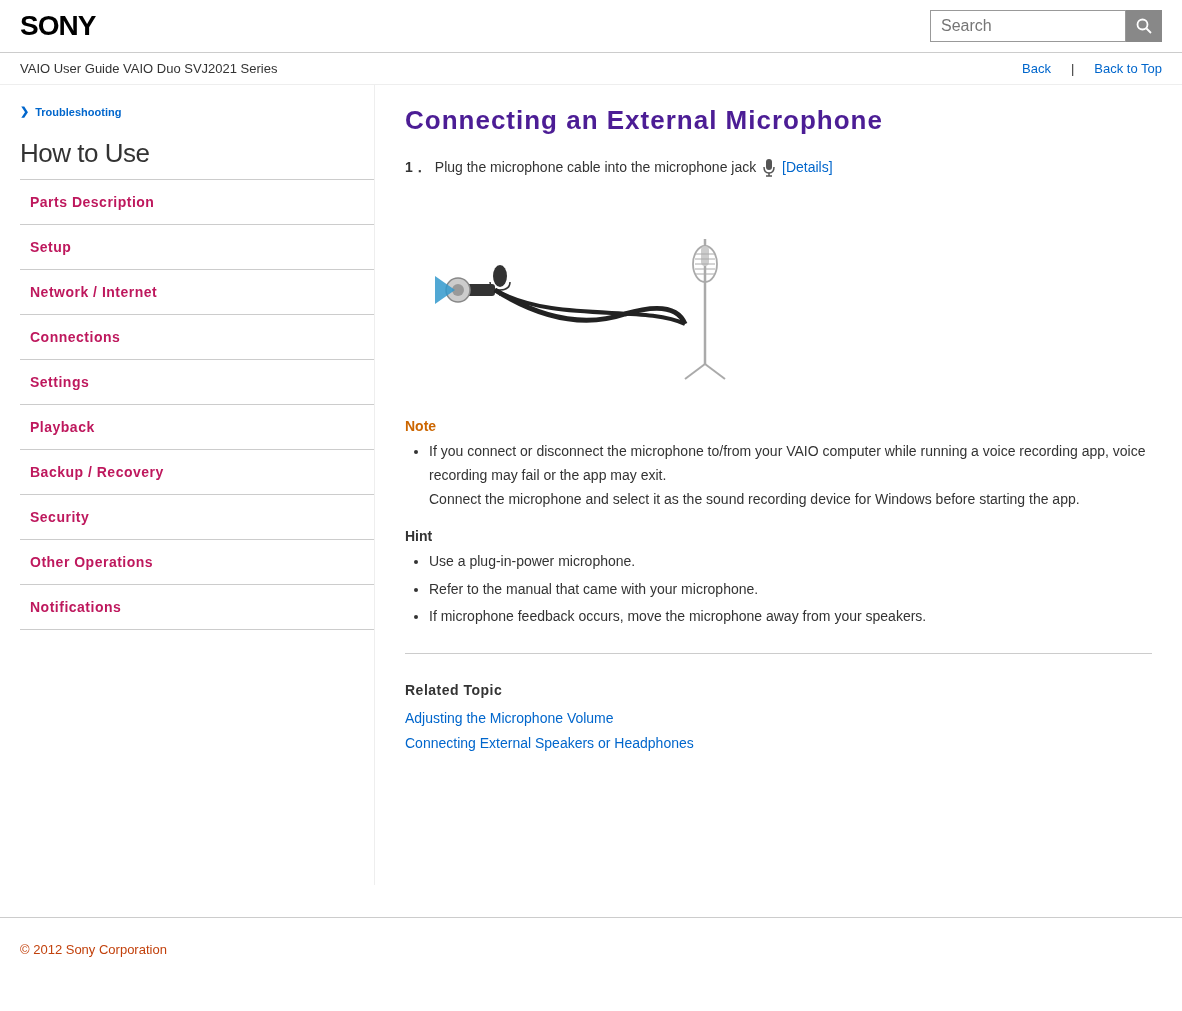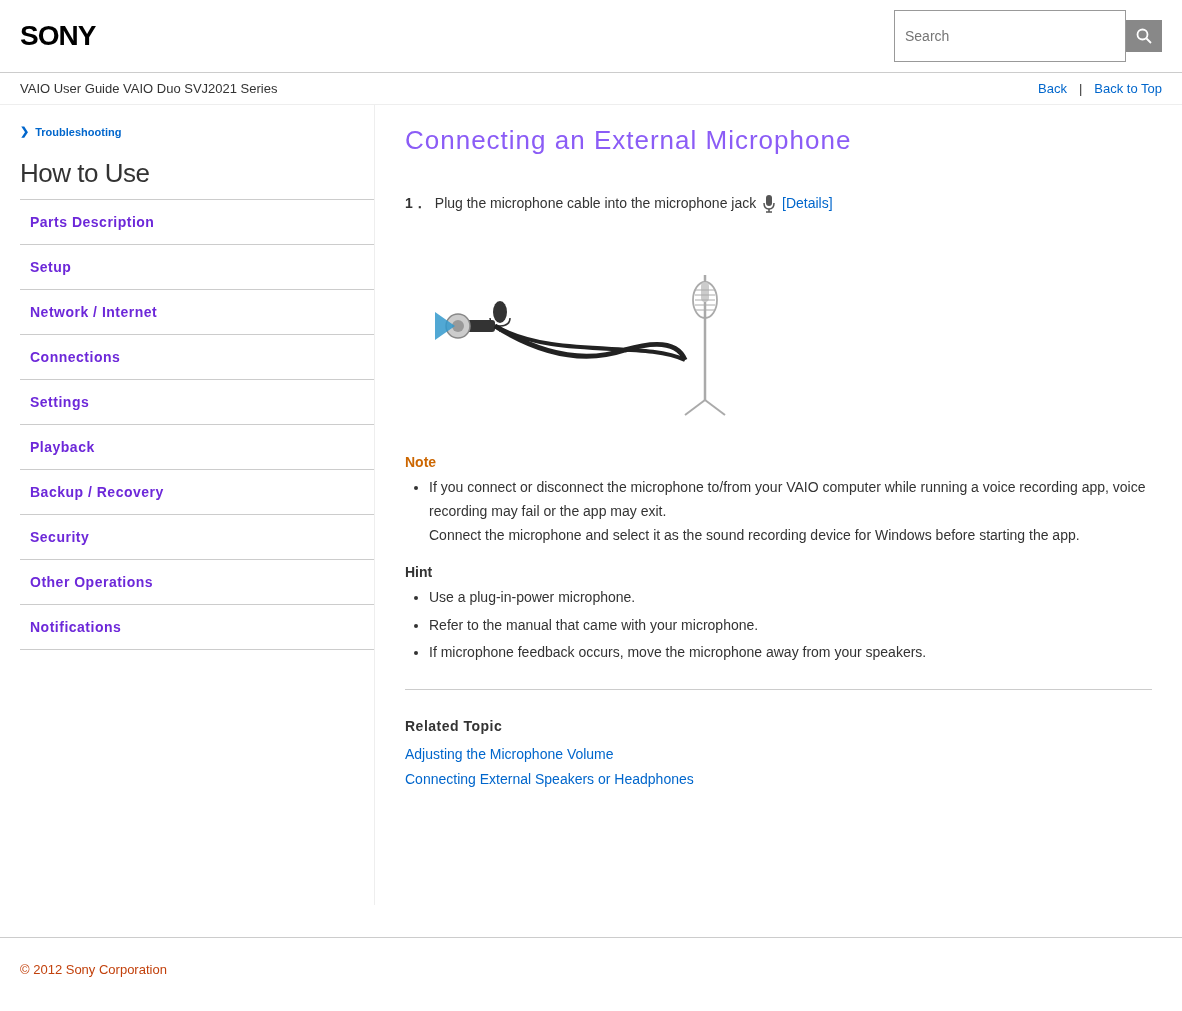--- a/index.html
+++ b/index.html
@@ -18,24 +18,24 @@
       font-weight: bold;
       letter-spacing: -1px;
       color: #000;
       text-align: right;
     }
     #search-area {
       display: flex;
       align-items: center;
     }
     #search-input {
-      width: 232px;
-      padding: 17px 10px;
+      width: 196px;
+      padding: 6px 10px;
       border: 1px solid #999;
-      font-size: 14px;
+      font-size: 16px;
       outline: none;
     }
     #search-button {
       width: 36px;
       height: 32px;
       background: #888;
       border: 1px solid #888;
       cursor: pointer;
       display: flex;
       align-items: center;
@@ -48,21 +48,21 @@
       justify-content: space-between;
       align-items: center;
       padding: 8px 20px;
       font-size: 13px;
       border-bottom: 1px solid #eee;
     }
     #breadcrumb-bar a {
       color: #0066cc;
       text-decoration: none;
     }
-    #nav-links { display: flex; gap: 12px; align-items: flex-end; }
+    #nav-links { display: flex; gap: 20px; align-items: flex-end; }
 
     
     #main-layout {
       display: flex;
       min-height: 800px;
     }
 
     
     #sidebar {
       width: 375px;
@@ -93,36 +93,36 @@
       border: none;
       border-top: 1px solid #ccc;
       margin: 0;
     }
     .sidebar-item {
       display: block;
       padding: 14px 10px;
       font-size: 14px;
       font-weight: bold;
       letter-spacing: 0.5px;
-      color: #6d28d9;
+      color: #be185d;
       text-decoration: none;
       cursor: pointer;
     }
 
     
     #content {
       flex: 1;
       padding: 20px 30px 30px 30px;
     }
     #page-title {
       font-size: 26px;
-      font-weight: normal;
+      font-weight: bold;
       letter-spacing: 1px;
-      margin-bottom: 36px;
-      color: #8b5cf6;
+      margin-bottom: 20px;
+      color: #4c1d95;
     }
     #intro-text {
       margin-bottom: 14px;
       line-height: 1.6;
     }
     .step-item {
       display: flex;
       gap: 8px;
       margin-bottom: 14px;
       line-height: 1.6;

